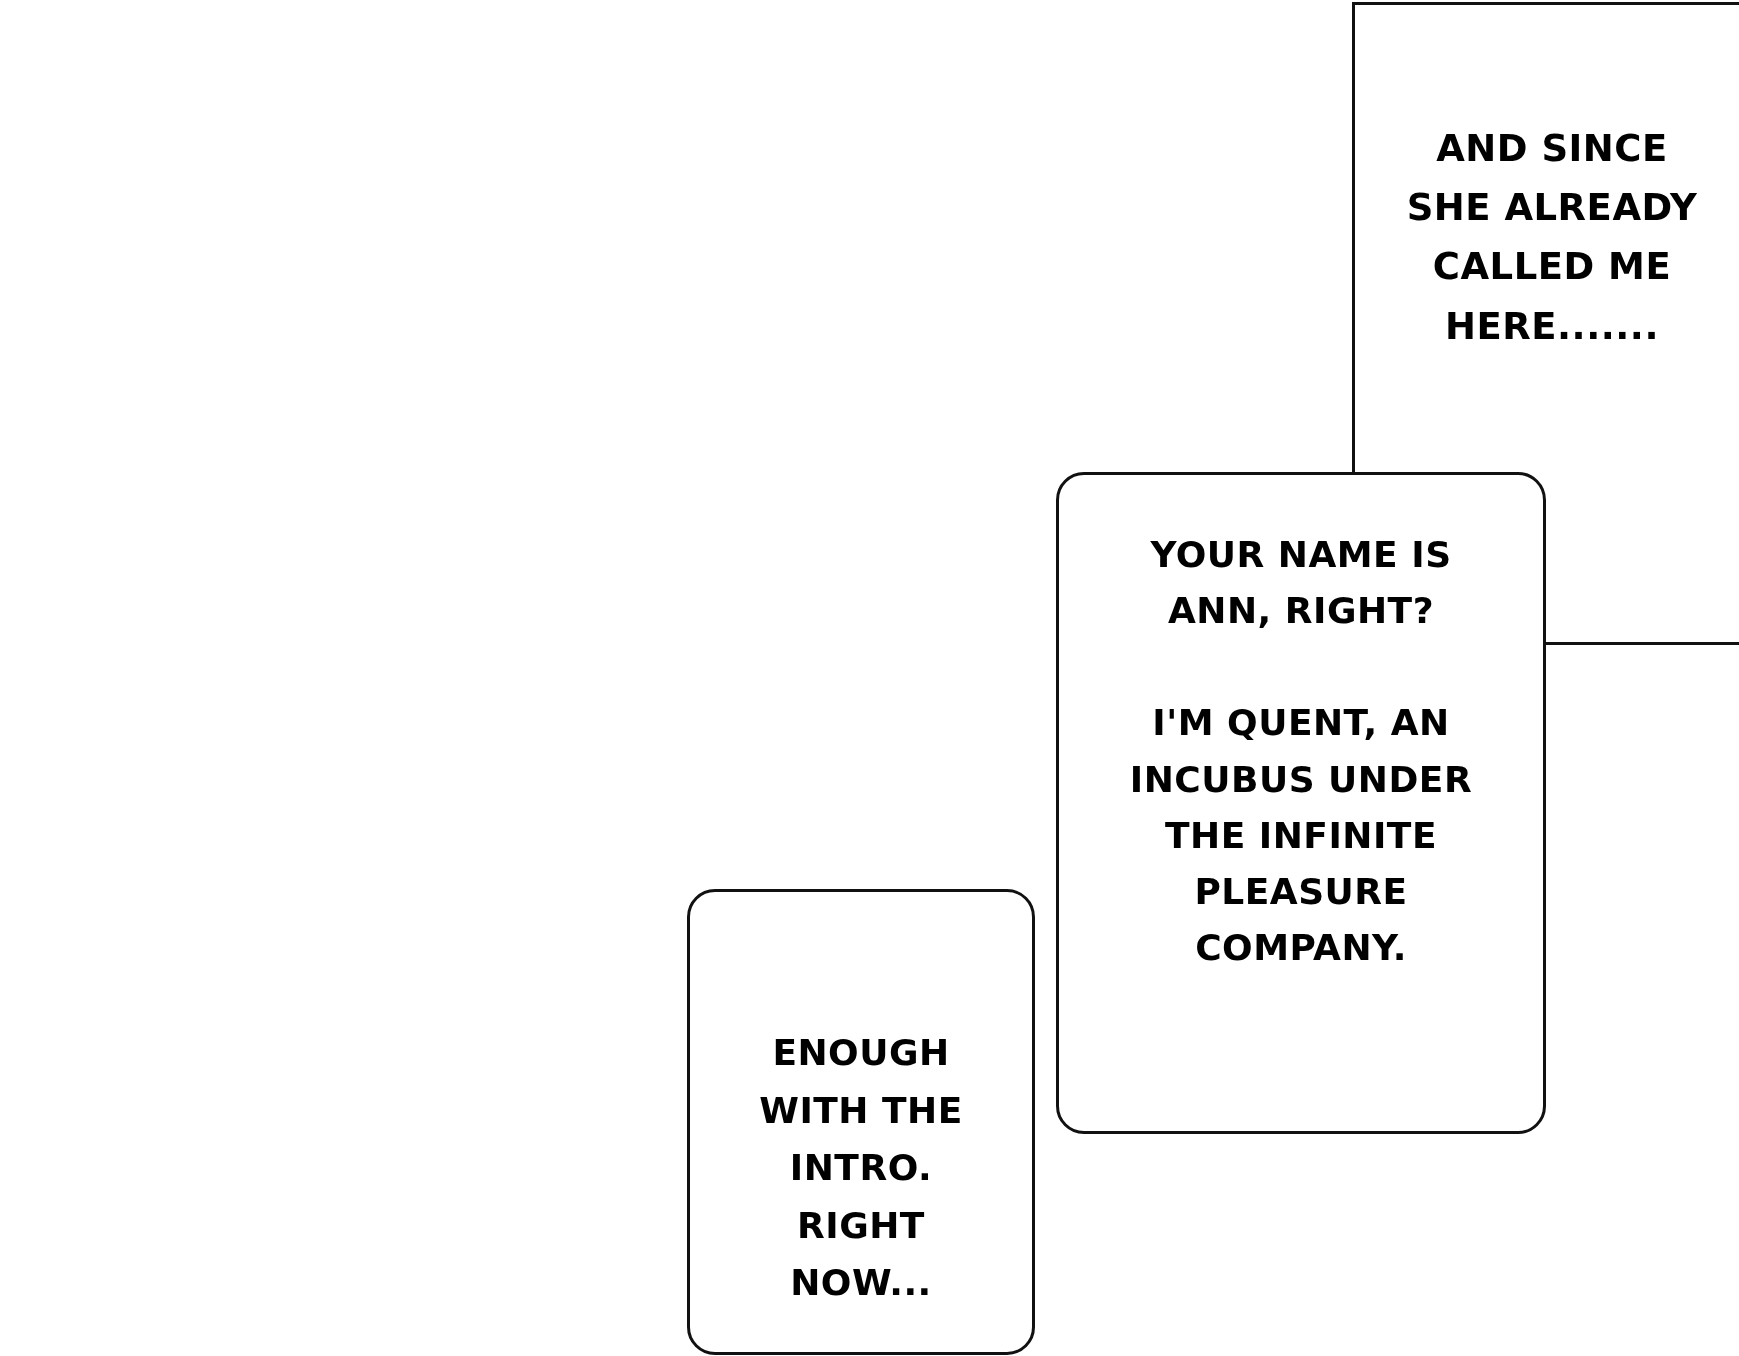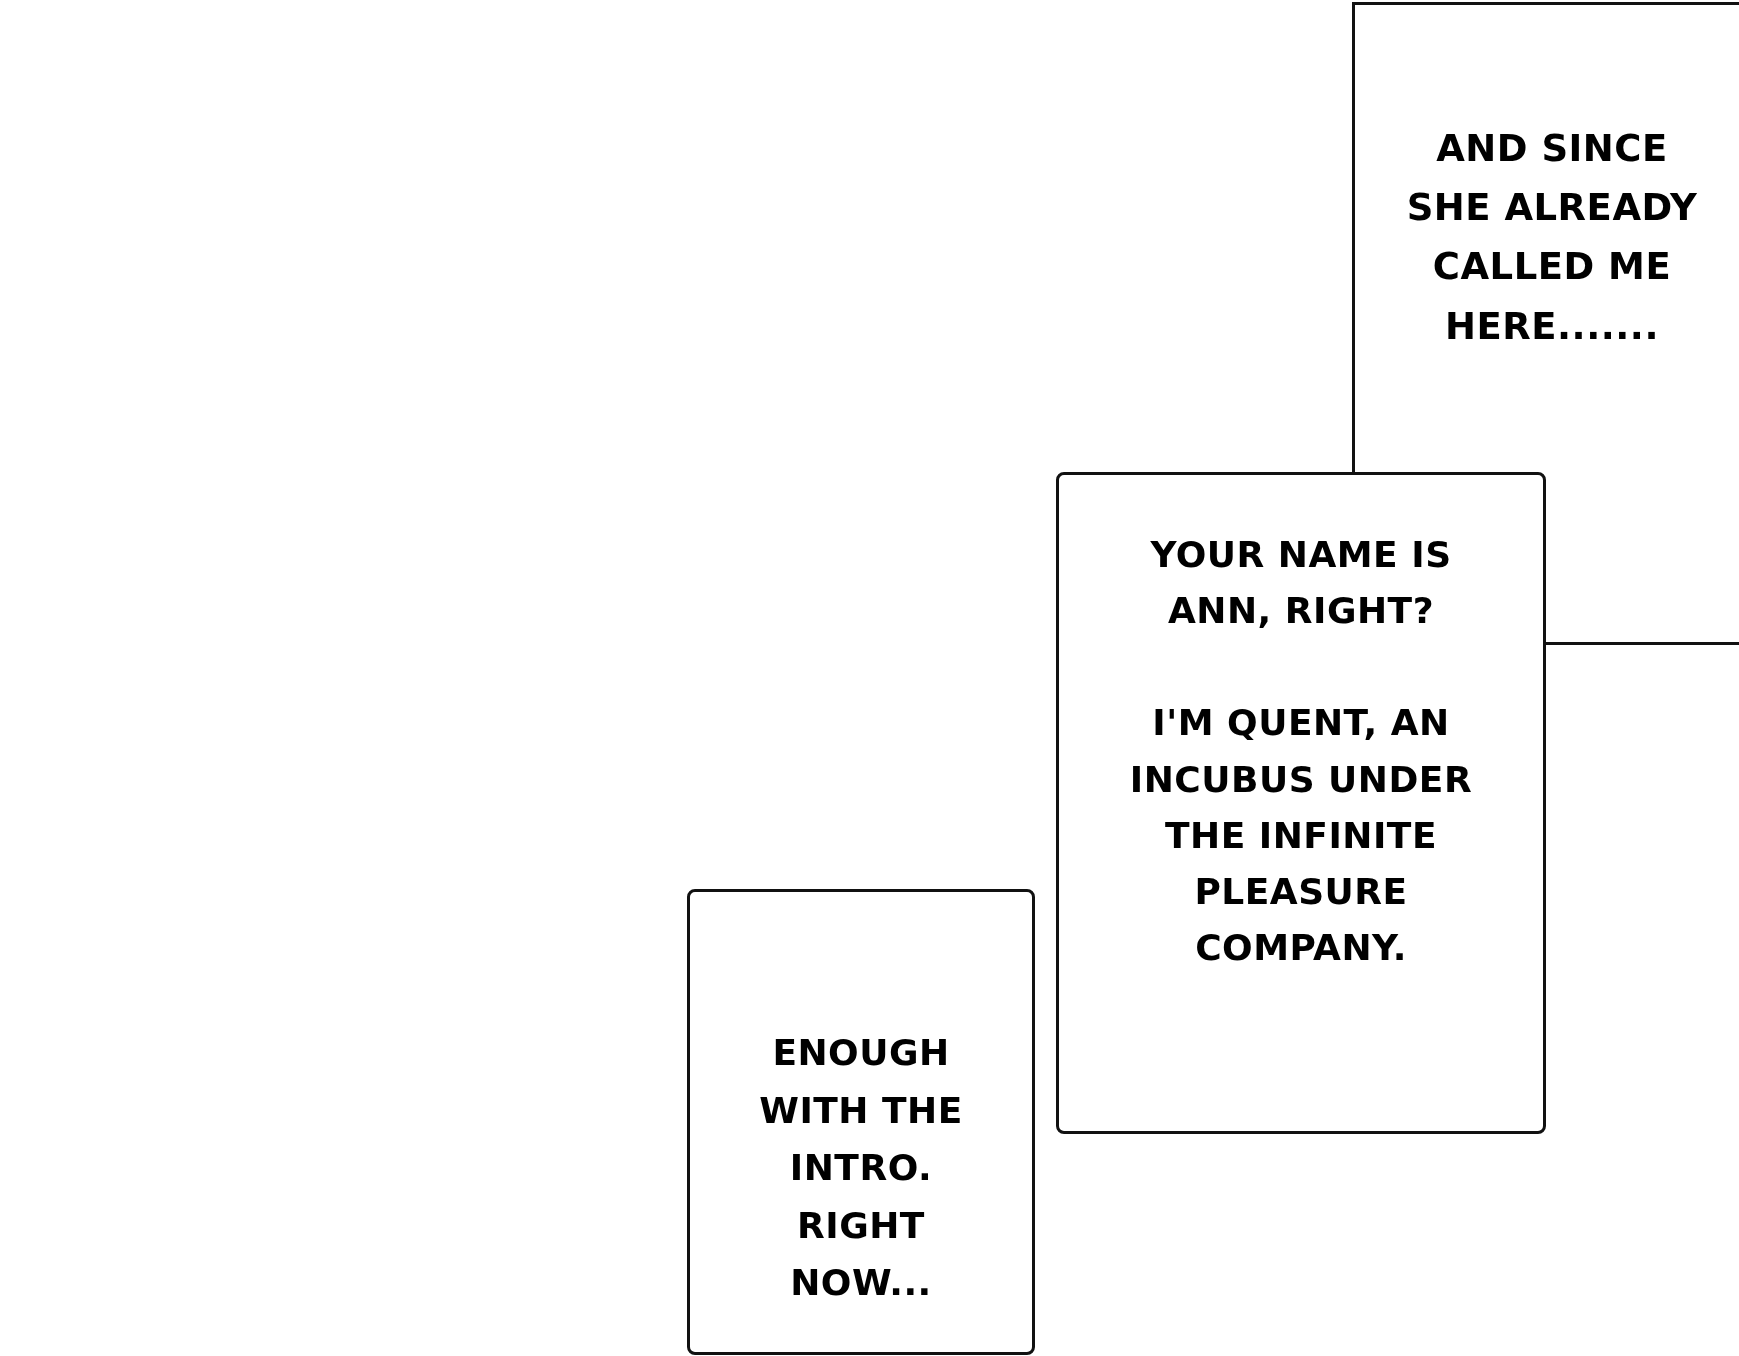--- a/index.html
+++ b/index.html
@@ -38,21 +38,21 @@
     top: 2px;
     width: 400px;      
     height: 643px;
   }
 
   
   .balloon {
     position: absolute;
     background: #ffffff;
     border: 3px solid #111111;
-    border-radius: 8px;
+    border-radius: 28px;
     box-sizing: border-box;
   }
 
   #balloon-quent {
     left: 1056px;
     top: 472px;
     width: 490px;
     height: 662px;
     z-index: 5;
   }

